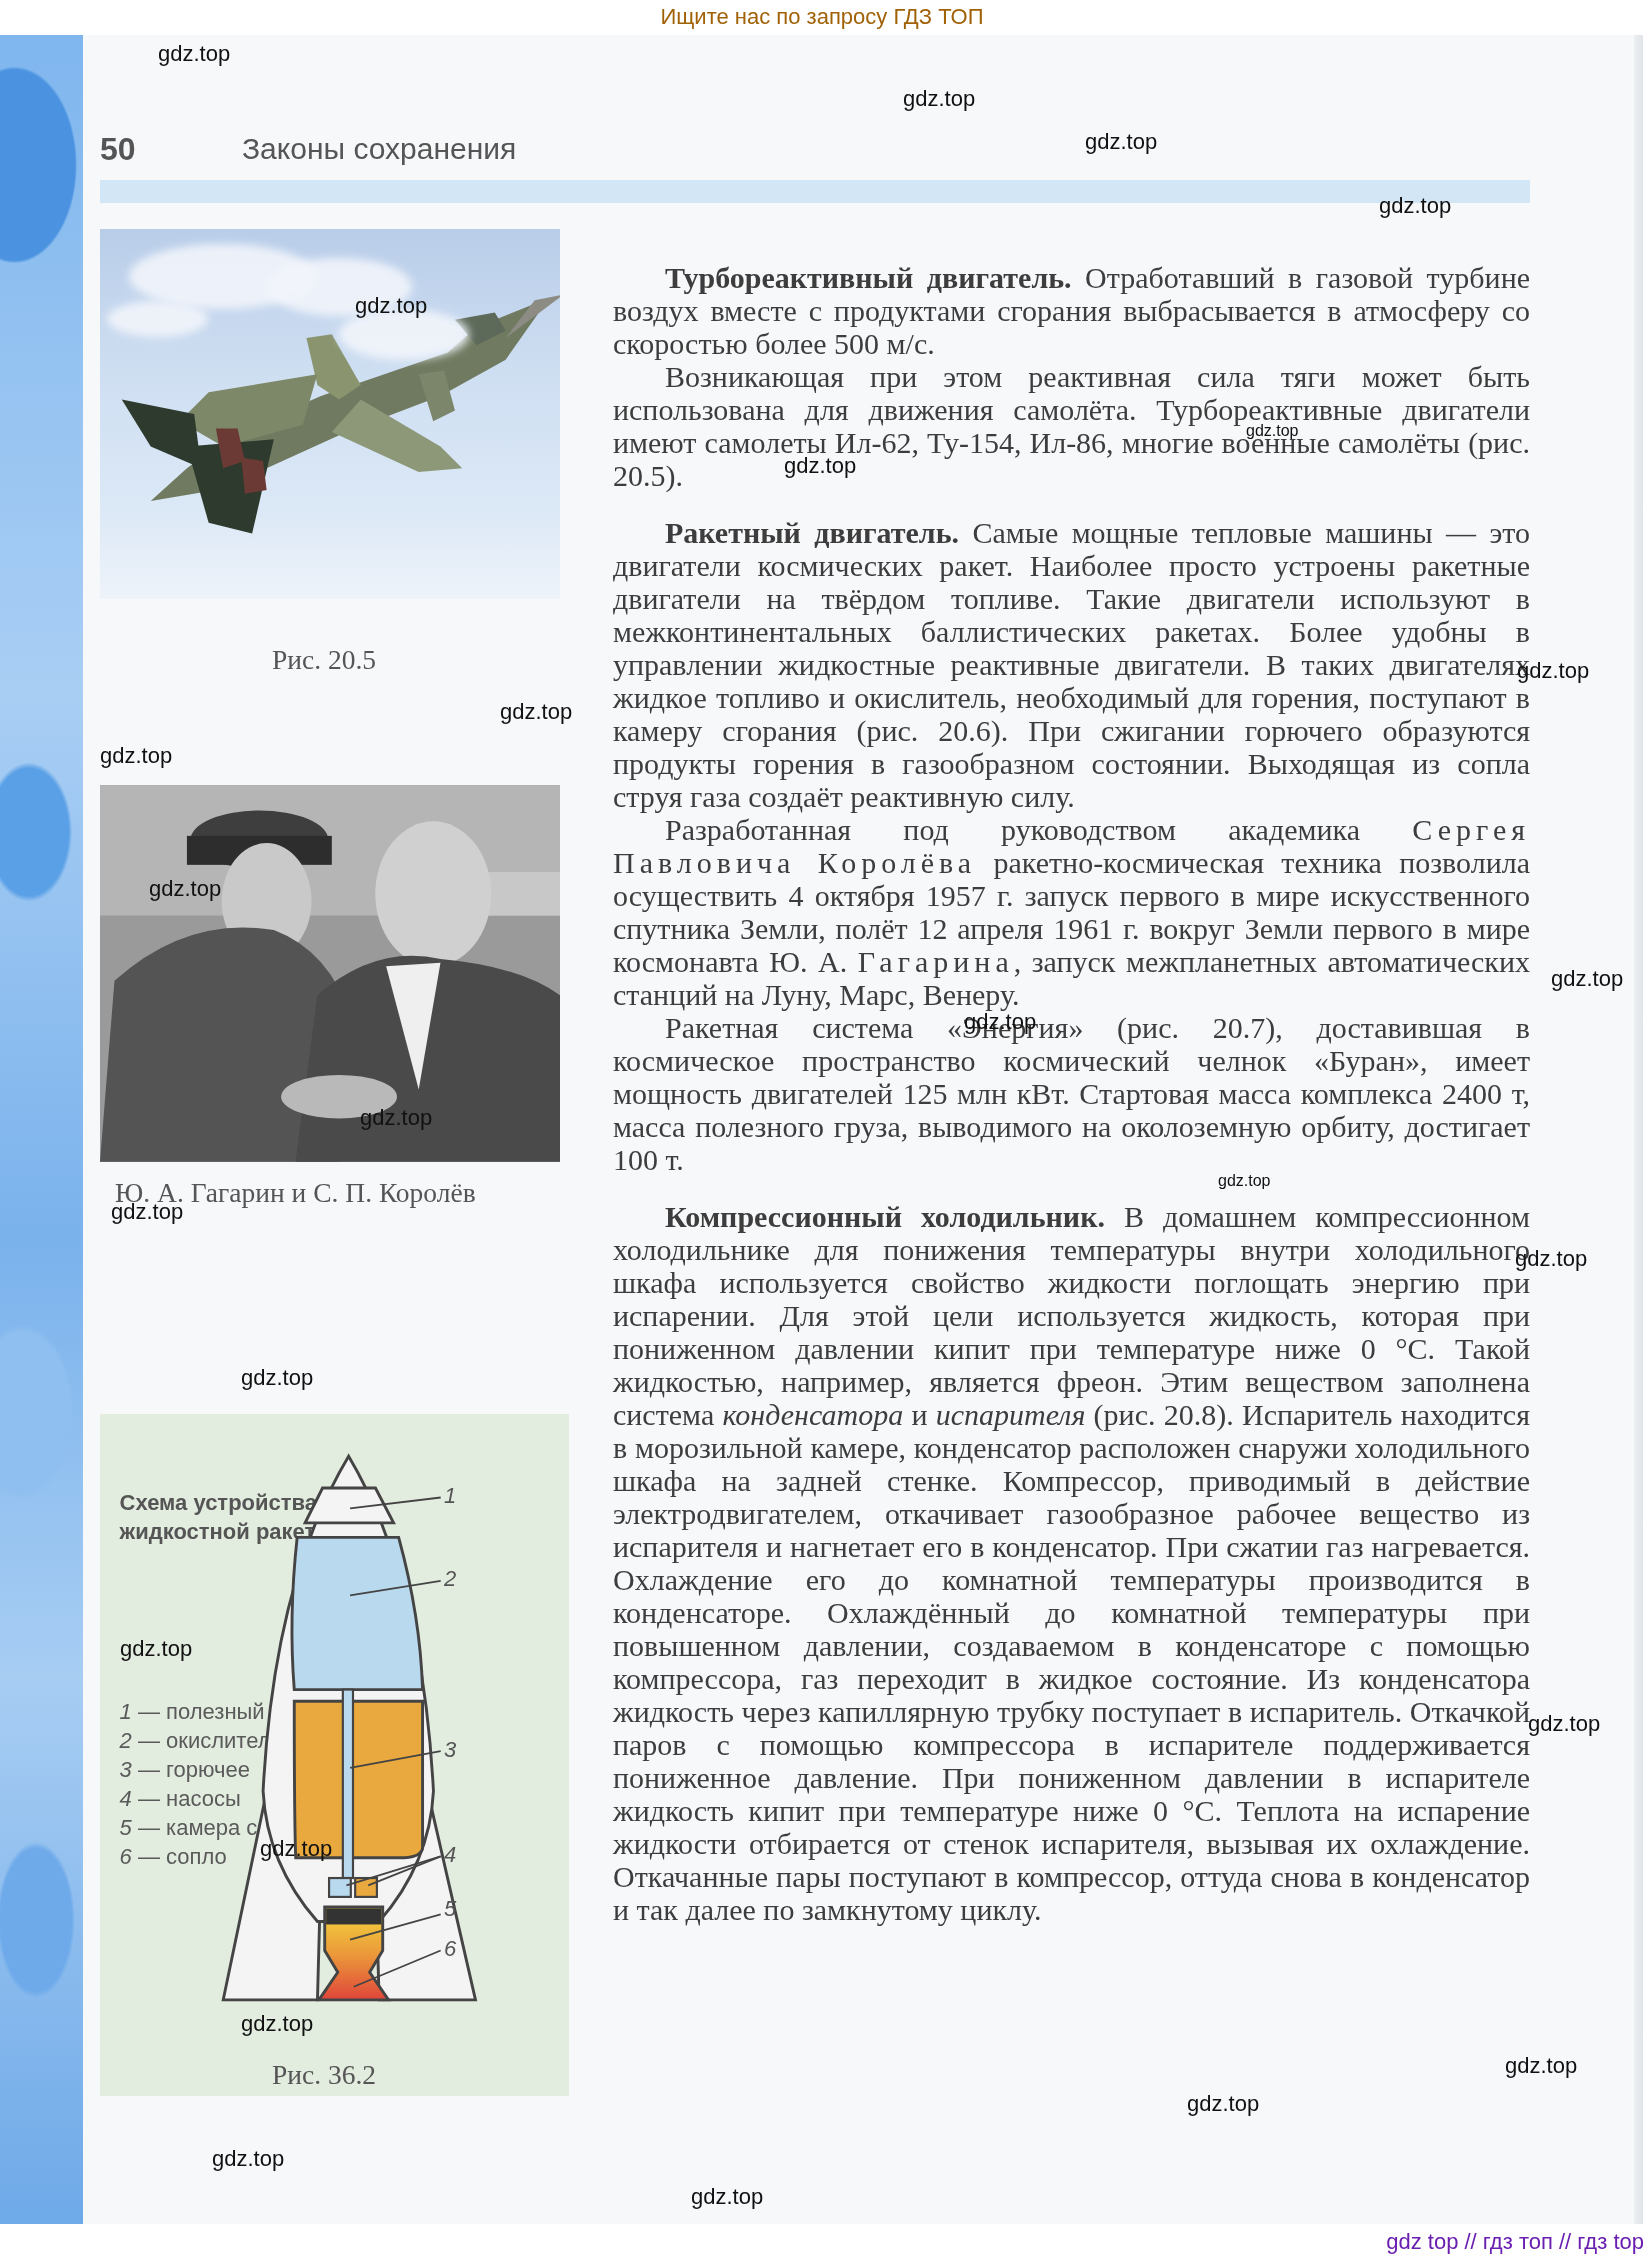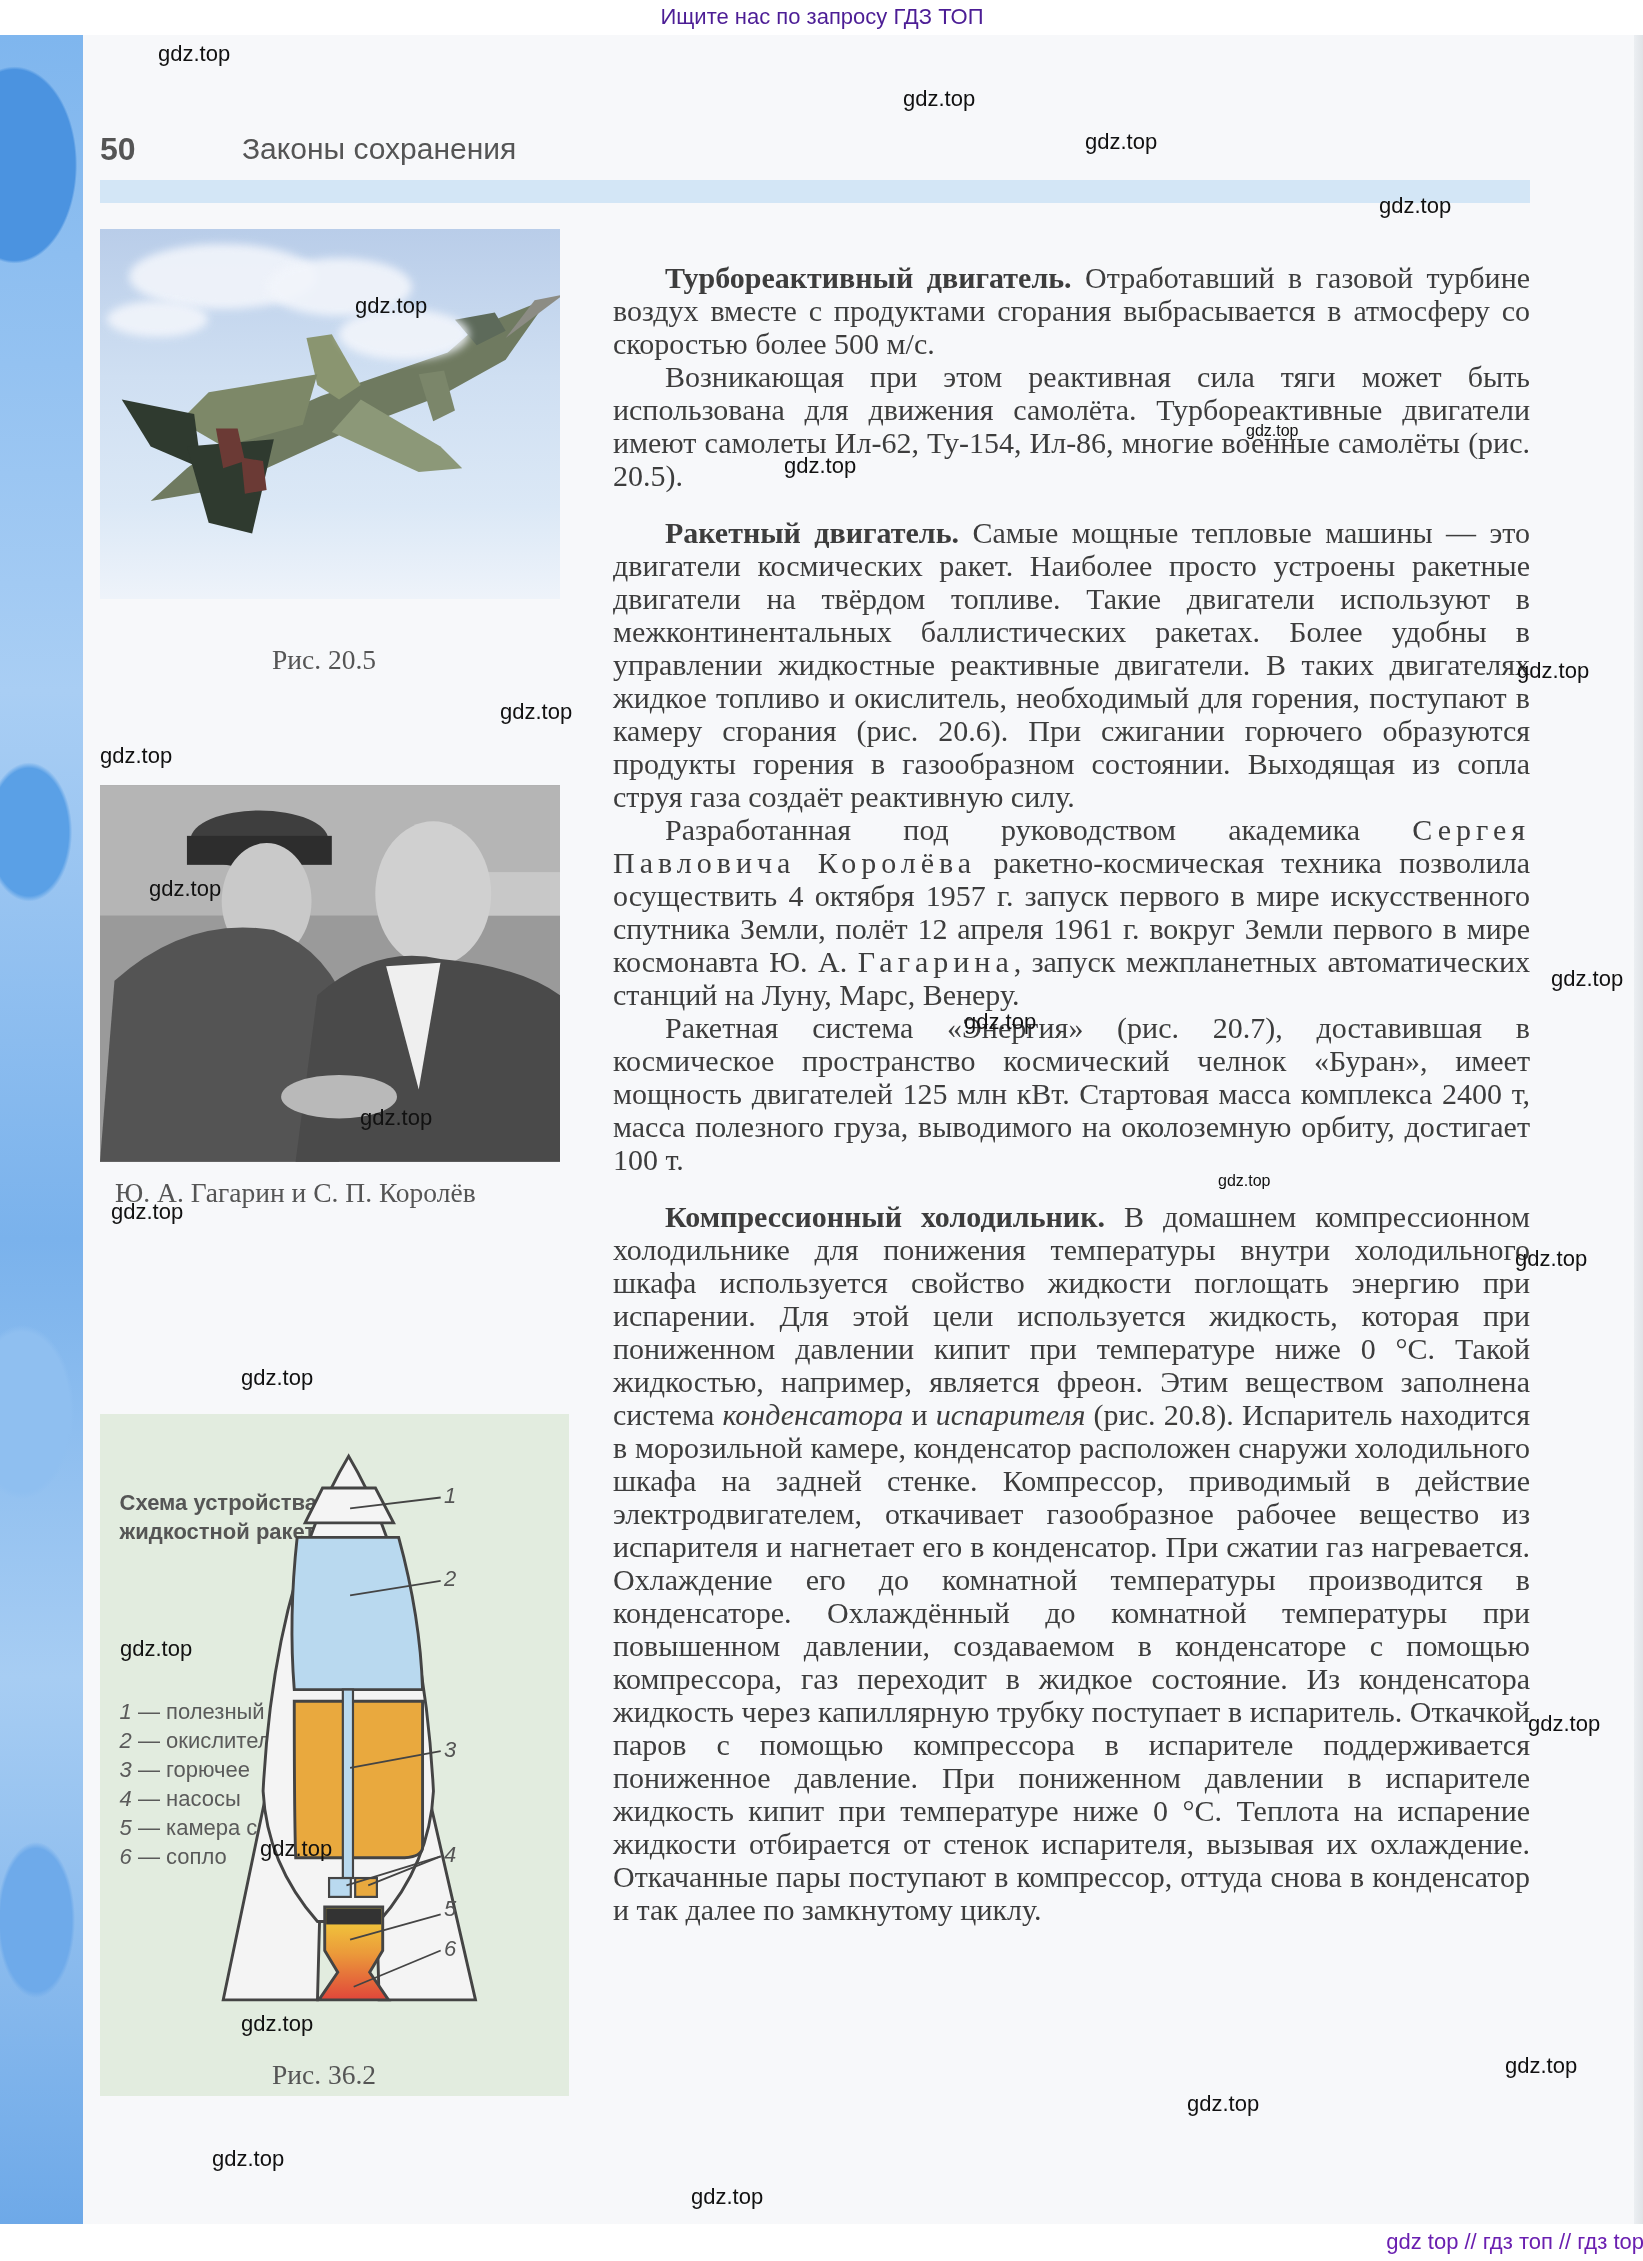--- a/index.html
+++ b/index.html
@@ -1,20 +1,20 @@
 <!DOCTYPE html>
 <html style="font-size:11.6px"><head>
 <meta charset="utf-8">
 <style>
   * { box-sizing: border-box; margin: 0; padding: 0; }
   html, body { width: 1644px; height: 2261px; background: #ffffff; overflow: hidden; }
   body { position: relative; font-family: "Liberation Serif", serif; color: #3a3a3a; }
 
   .top-banner { position: absolute; left: 0; top: 0; width: 1644px; height: 35px; background: #fff;
-    text-align: center; font-family: "Liberation Sans", sans-serif; font-size: 22px; color: #4c1d95; line-height: 33px; }
+    text-align: center; font-family: "Liberation Sans", sans-serif; font-size: 22px; color: #a16207; line-height: 33px; }
   .bottom-banner { position: absolute; left: 0; top: 2224px; width: 1644px; height: 37px; background: #fff;
     text-align: right; font-family: "Liberation Sans", sans-serif; font-size: 22px; color: #6a1fb0; line-height: 35px; }
 
   .page { position: absolute; left: 0; top: 35px; width: 1644px; height: 2189px; background: #f7f8fa; }
   .page-edge { position: absolute; right: 0; top: 0; width: 10px; height: 100%; background: linear-gradient(90deg,#eceff2,#dfe2e6); }
   .left-strip { position: absolute; left: 0; top: 0; width: 83px; height: 100%;
     background:
       radial-gradient(ellipse 101px 159px at 14.5px 130px, #4b93e0 0 60%, transparent 62%),
       radial-gradient(ellipse 72px 116px at 29px 797px, #5aa0e6 0 55%, transparent 60%),
       radial-gradient(ellipse 87px 145px at 22px 1377px, #8fbff0 0 55%, transparent 60%),

